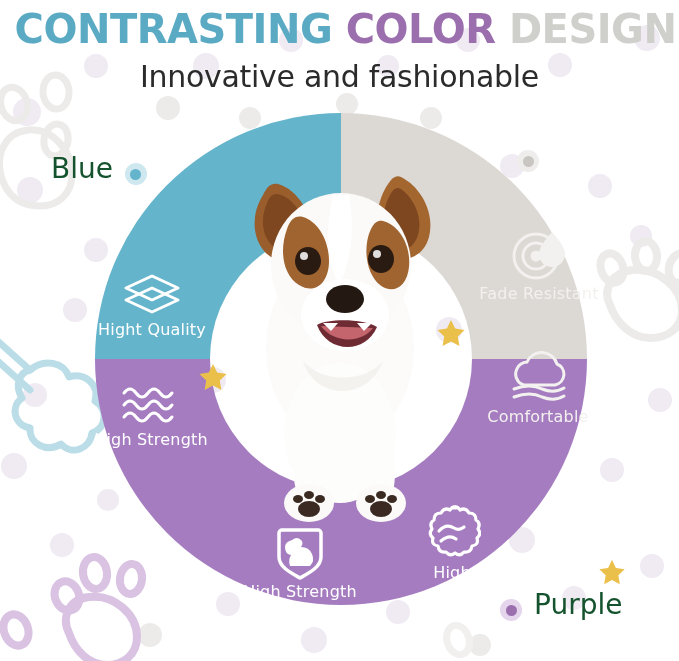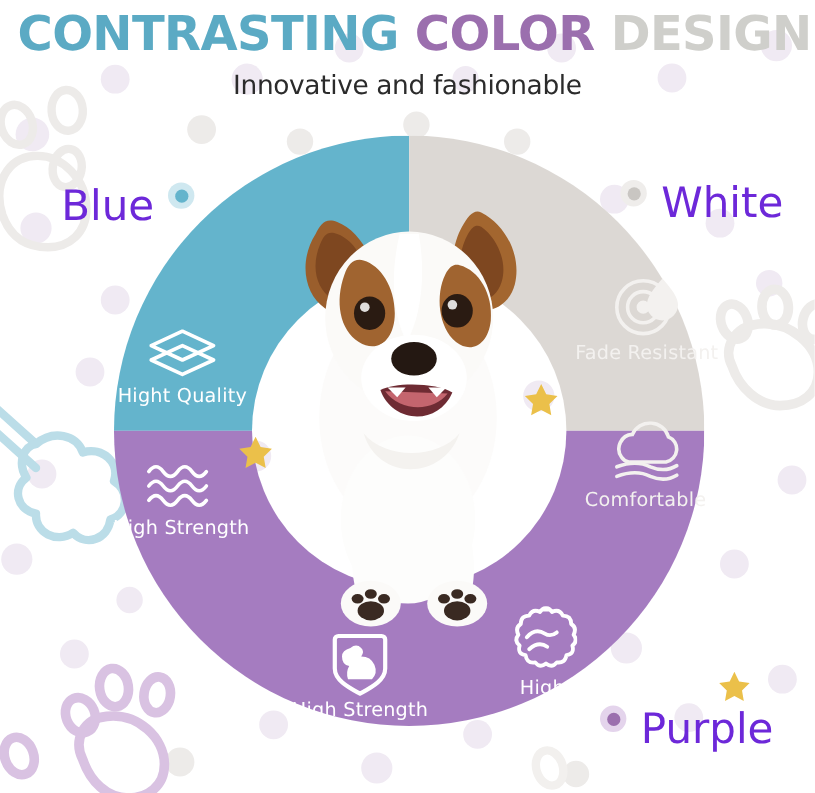--- a/index.html
+++ b/index.html
@@ -29,21 +29,21 @@
     letter-spacing:-0.5px;
   }
   .t-blue{color:#5BAAC4;}
   .t-purple{color:#9B6FAE;}
   .t-gray{color:#CFCFCB;}
 
   .subtitle{
     position:absolute;left:0;top:59px;width:679px;
     text-align:center;
     font-family:"DejaVu Sans", sans-serif;
-    font-size:22px;
+    font-size:30px;
     color:#2b2b2b;
     letter-spacing:-0.3px;
     z-index:5;
   }
 
   
   #donut{position:absolute;left:95px;top:113px;width:492px;height:492px;z-index:2;}
 
   
   #dog{
@@ -69,24 +69,24 @@
     white-space:nowrap;
     letter-spacing:0.2px;
   }
   .seg-item.dim .cap{color:#f3f1ef;}
   .seg-item svg{display:block;margin:0 auto;}
 
   
   .legend{
     position:absolute;
     z-index:6;
-    display:flex;align-items:flex-start;gap:12px;
-    font-family:"DejaVu Sans", sans-serif;
-    font-size:35px;
-    color:#6d28d9;
+    display:flex;align-items:flex-end;gap:12px;
+    font-family:"DejaVu Sans", sans-serif;
+    font-size:28px;
+    color:#14532d;
     white-space:nowrap;
   }
   .legend .dot{
     width:18px;height:18px;border-radius:50%;
     display:inline-block;flex:0 0 auto;
   }
   .legend .dot-outer{
     width:22px;height:22px;border-radius:50%;
     display:flex;align-items:center;justify-content:center;
     flex:0 0 auto;
@@ -330,21 +330,20 @@
     <span>Blue</span>
     <span class="dot-outer" style="background:#CFE8F0;">
       <span class="dot" style="background:#64B4CC;"></span>
     </span>
   </div>
 
   <div class="legend" id="legend-white">
     <span class="dot-outer" style="background:#EFEDEB;">
       <span class="dot" style="background:#C9C6C2;"></span>
     </span>
-    <span>White</span>
   </div>
 
   <div class="legend" id="legend-purple">
     <span class="dot-outer" style="background:#E4D4EC;">
       <span class="dot" style="background:#9B6FAE;"></span>
     </span>
     <span>Purple</span>
   </div>
 
   <svg class="star" style="left:198px;top:362px;" width="30" height="30" viewBox="0 0 30 30">

